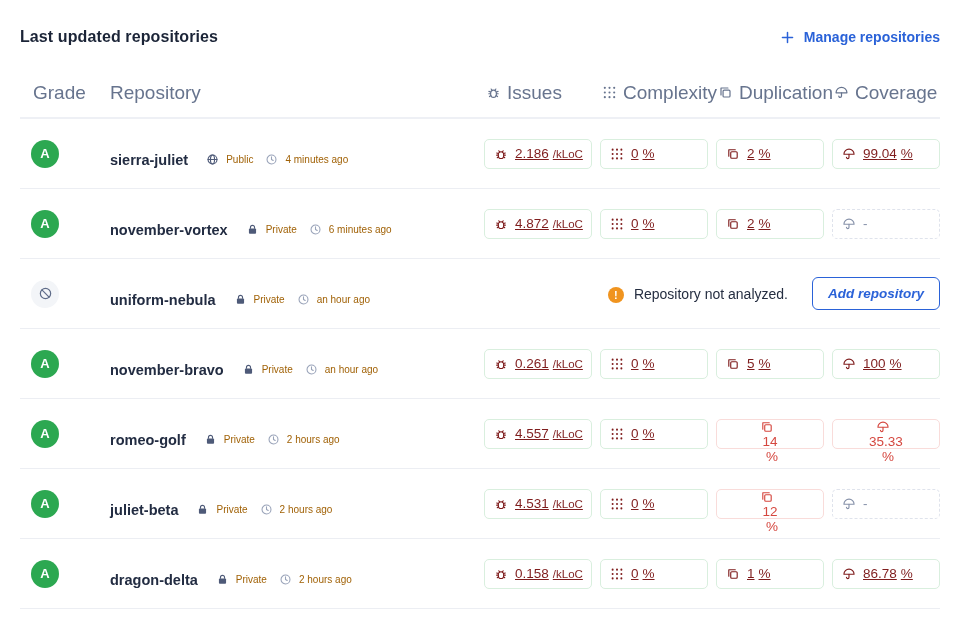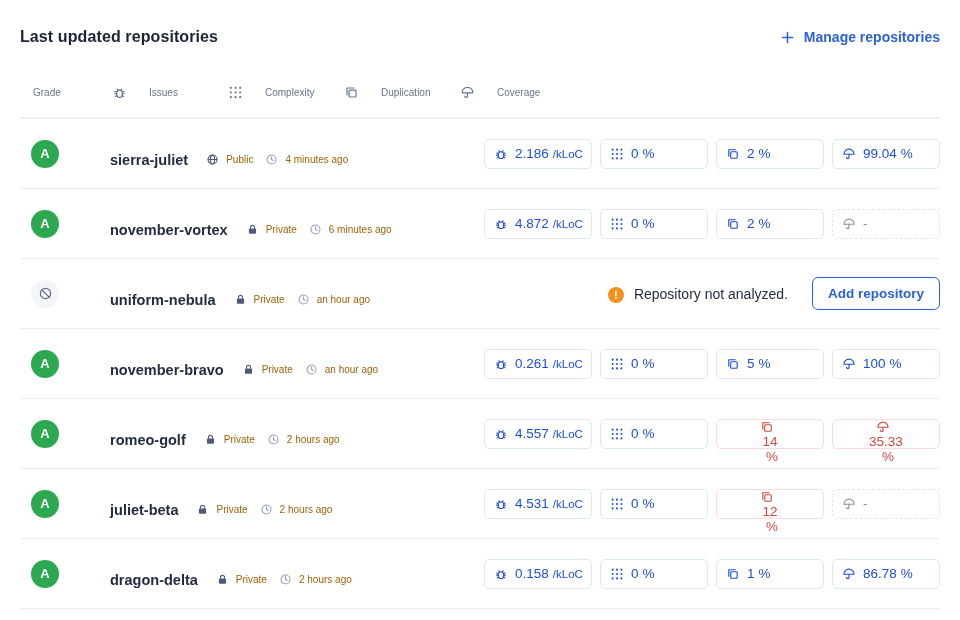--- a/index.html
+++ b/index.html
@@ -8,24 +8,24 @@
   .container { padding: 0 20px; width: 960px; }
 
   
   .topbar { height: 68px; padding-top: 6px; display: flex; align-items: center; justify-content: space-between; text-align: center; }
   .page-title { font-size: 16px; font-weight: 700; color: #1b2437; letter-spacing: .1px; }
   .manage-link { display: flex; align-items: center; gap: 9px; color: #2a62d8; font-size: 14px; font-weight: 700; cursor: pointer; }
   .manage-link .plus { width: 15px; height: 15px; display: inline-flex; }
   .manage-link svg { width: 15px; height: 15px; }
 
   
-  .cols { height: 51px; display: flex; align-items: center; border-bottom: 2px solid #eef0f5; color: #67748e; font-size: 10px; }
+  .cols { height: 51px; display: flex; align-items: center; border-bottom: 2px solid #eef0f5; color: #67748e; font-size: 19px; }
   .col-grade { width: 90px; padding-left: 13px; }
   .col-repo { flex: 1; }
-  .col-metric { width: 108px; display: flex; align-items: center; gap: 22px; padding-left: 2px; }
+  .col-metric { width: 108px; display: flex; align-items: center; gap: 6px; padding-left: 2px; }
   .col-metric + .col-metric { margin-left: 8px; }
   .col-icon { width: 15px; height: 15px; display: inline-flex; color: #67748e; }
   .col-icon svg { width: 15px; height: 15px; }
 
   
   .row { display: flex; align-items: center; height: 70px; border-bottom: 1px solid #eceef3; }
   .cell-grade { width: 90px; }
   .badge { width: 28px; height: 28px; margin-left: 11px; border-radius: 50%; display: flex; align-items: center; justify-content: center; font-size: 13px; font-weight: 700; }
   .grade-a { background: #2ca851; color: #ffffff; }
   .grade-none { background: #f3f5f8; color: #5f6c89; }
@@ -39,48 +39,49 @@
   .meta-clock { margin-left: 12px; color: #98a2b8; }
   .updated { margin-left: 0; }
 
   
   .metrics { display: flex; gap: 8px; }
   .metric { width: 108px; height: 30px; border-radius: 5px; border: 1px solid transparent; display: flex; align-items: center; padding: 0 9px; font-size: 13.5px; background: #fff; }
   .m-icon { width: 14px; height: 14px; display: inline-flex; margin-right: 7px; flex: none; }
   .m-icon svg { width: 14px; height: 14px; }
   .m-unit { margin-left: 4px; text-align: center; }
   .m-unit.kloc { font-size: 11.5px; }
-  .m-ok   { color: #1d4ed8; border-color: #d9efde; }
+  .m-ok   { color: #7f1d1d; border-color: #d9efde; text-decoration: underline; }
   .m-bad  { color: #d5473f; border-color: #f9dcda; flex-direction: column; }
   .m-none { color: #8691a9; border: 1px dashed #dfe3ec; }
 
   
   .not-analyzed { width: 456px; display: flex; align-items: center; justify-content: flex-end; }
   .alert-dot { width: 16px; height: 16px; border-radius: 50%; background: #f0941f; color: #fff; font-size: 11px; font-weight: 700; display: inline-flex; align-items: center; justify-content: center; flex: none; }
   .warning-text { margin-left: 10px; font-size: 14px; color: #252e41; }
-  .add-repo-btn { margin-left: 24px; padding: 8px 15px; border: 1px solid #2a62d8; border-radius: 6px; background: #fff; color: #2a62d8; font-size: 13.5px; font-weight: 700; font-family: inherit; cursor: pointer; }
+  .add-repo-btn { margin-left: 24px; padding: 8px 15px; border: 1px solid #2a62d8; border-radius: 6px; background: #fff; color: #2a62d8; font-size: 13.5px; font-weight: 700; font-family: inherit; cursor: pointer; font-style: italic; }
 </style>
 </head>
 <body>
 
 <div class="container">
   <div class="topbar">
     <div class="page-title">Last updated repositories</div>
     <div class="manage-link">
       <span class="plus">
           <svg viewBox="0 0 16 16" fill="none" stroke="currentColor" stroke-linecap="round" stroke-linejoin="round" stroke-width="1.6">
             <path d="M8 2.6v10.8M2.6 8h10.8"></path>
           </svg>
         </span>
       <span>Manage repositories</span>
     </div>
   </div>
 
   <div class="cols">
     <div class="col-grade">Grade</div>
+    <div class="col-repo">Repository</div>
     <div class="col-metric">
       <span class="col-icon">
           <svg viewBox="0 0 16 16" fill="none" stroke="currentColor" stroke-linecap="round" stroke-linejoin="round" stroke-width="1.25">
             <ellipse cx="8" cy="9.3" rx="3.1" ry="3.9"></ellipse>
             <path d="M6.6 5.9 5.5 4.3M9.4 5.9l1.1-1.6M4.9 7.5 3.1 6.8M4.9 9.3H3M5.2 11.2l-1.5 1.1M11.1 7.5l1.8-.7M11.1 9.3H13M10.8 11.2l1.5 1.1"></path>
           </svg>
         </span>
       <span>Issues</span>
     </div>
     <div class="col-metric">

